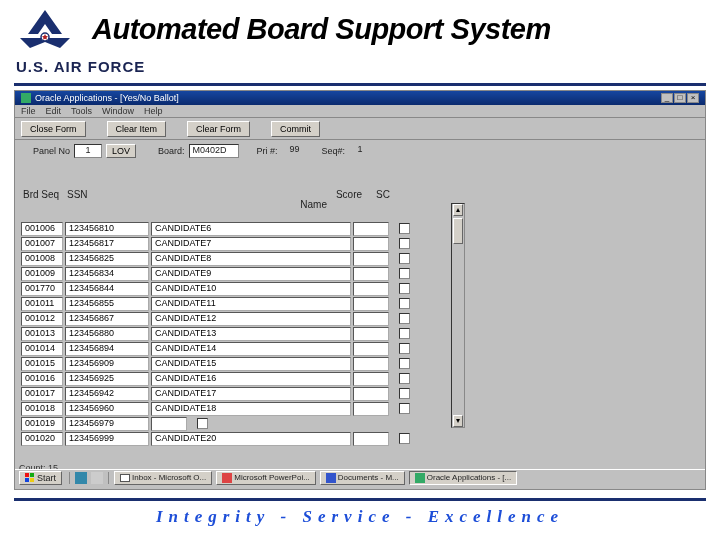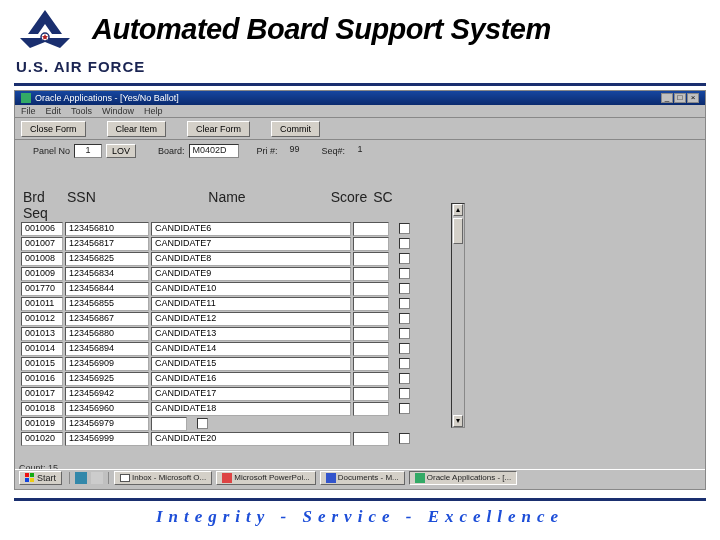--- a/index.html
+++ b/index.html
@@ -100,25 +100,25 @@
   .smallinput {
     background:#fff;border:1px inset #888;height:14px;padding:0 3px;font-size:9px;display:inline-block;
   }
   .lovbtn {
     background:#d4d0c8;border:1px solid;border-color:#fff #666 #666 #fff;padding:1px 5px;font-size:9px;cursor:pointer;
   }
   .grid-wrap {
     position:absolute; left:6px; top:98px; width:430px;
   }
   .grid-head {
-    display:flex; font-size:14px; color:#222; font-weight:normal; padding:0 0 0 0;
+    display:flex; font-size:10px; color:#222; font-weight:normal; padding:0 0 11px 0;
   }
   .col-seq{width:44px;padding-left:2px;}
   .col-ssn{width:62px;padding-left:2px;}
-  .col-name{width:200px;text-align:center;}
+  .col-name{width:200px;text-align:right;margin-top:10px;}
   .col-score{width:44px;text-align:center;}
   .col-sc{width:24px;text-align:center;}
   .grid-body{ border:0; }
   .row { display:flex; height:15px; align-items:center;}
   .cell {
     background:#fff;border:1px inset #aaa;height:14px;font-size:9px;padding:0 3px;overflow:hidden;white-space:nowrap;
   }
   .cell.seq{width:42px;margin-right:2px;}
   .cell.ssn{width:84px;margin-right:2px;}
   .cell.name{width:200px;margin-right:2px;}

